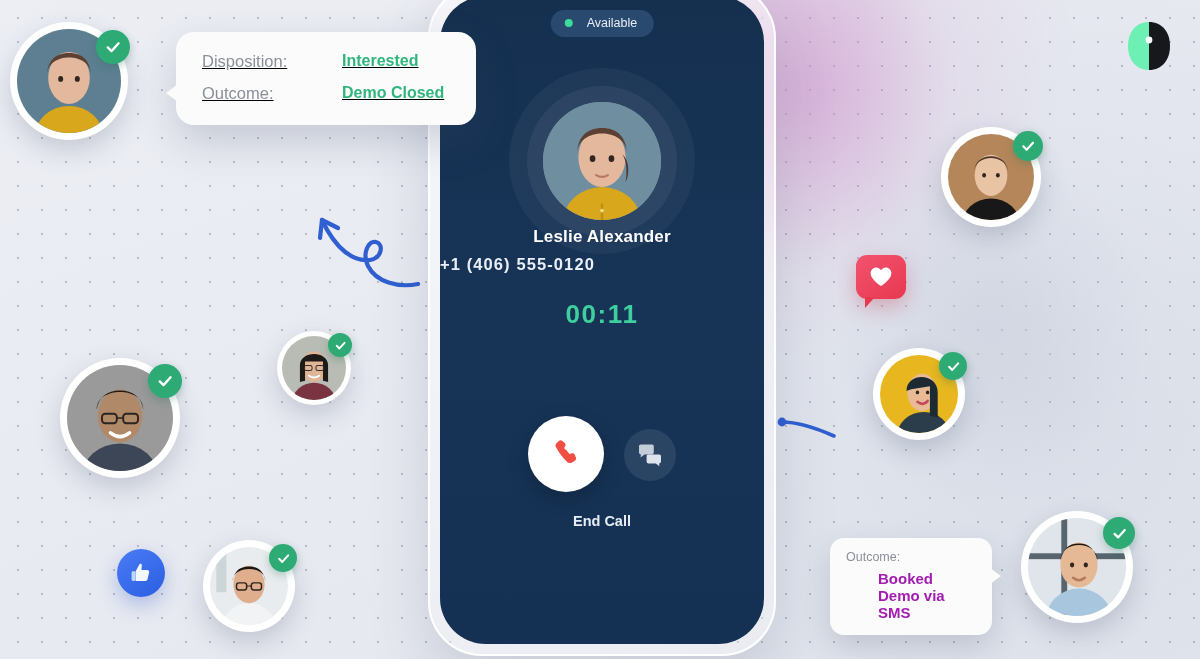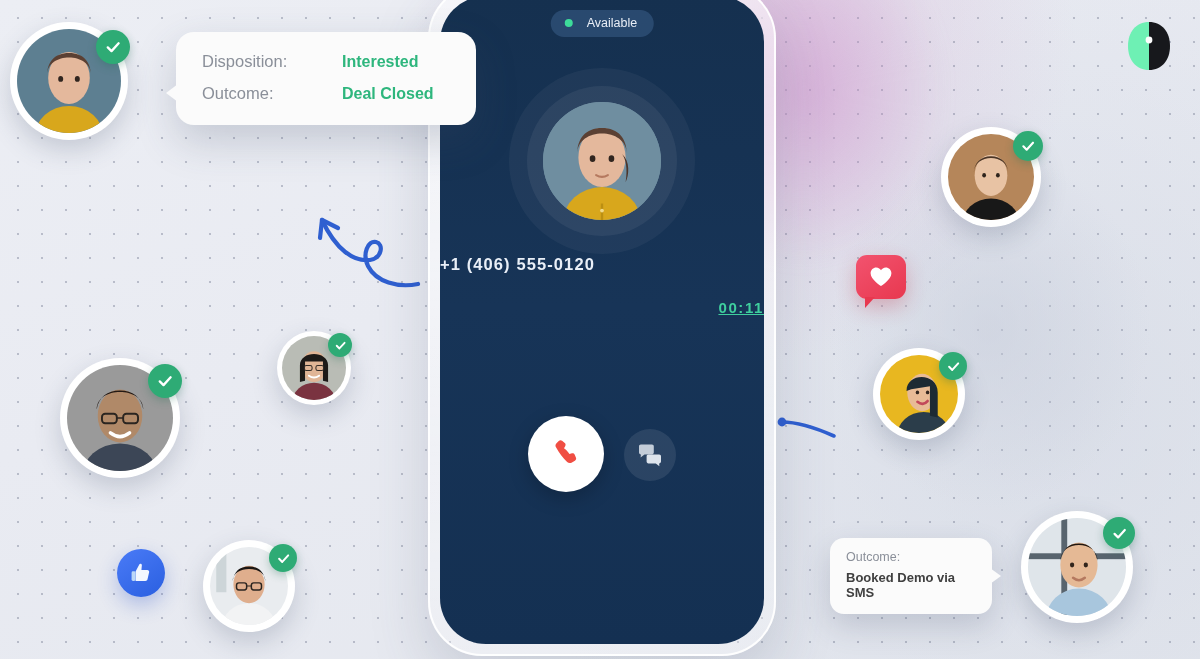--- a/index.html
+++ b/index.html
@@ -104,24 +104,23 @@
     color: #ffffff; font-size: 17px; font-weight: bold;
     letter-spacing: .2px;
   }
   .callee-phone {
     position: absolute; left: 0; right: 0; top: 259px;
     color: #e9eff7; font-size: 16.5px; font-weight: bold;
     letter-spacing: 1.1px;
   }
   .call-timer {
     position: absolute; left: 0; right: 0; top: 303px;
-    text-align: right;
-    color: #3fcf9e; font-size: 15px; font-weight: bold;
+    text-align: center;
+    color: #3fcf9e; font-size: 26px; font-weight: bold;
     letter-spacing: 1.6px;
-    text-decoration: underline;
   }
 
   .controls {
     position: absolute; left: 0; right: 0; top: 420px;
     display: flex; align-items: center; justify-content: center; gap: 20px;
   }
   .end-call-btn {
     width: 76px; height: 76px; border-radius: 50%;
     background: #ffffff;
     display: flex; align-items: center; justify-content: center;
@@ -169,22 +168,23 @@
   .info-card {
     position: absolute;
     left: 176px; top: 32px;
     width: 300px;
     background: #fbfbfb;
     border-radius: 18px;
     box-shadow: 0 16px 40px rgba(60,72,100,0.22);
     padding: 20px 24px 22px 26px;
   }
   .info-row {
-    display: flex; align-items: flex-end;
+    display: flex; align-items: flex-start;
     margin-bottom: 13px;
+    text-decoration: underline;
   }
   .info-row:last-child { margin-bottom: 0; }
   .info-label {
     color: #8a8f99; font-size: 16.5px; font-weight: 500;
     width: 140px; flex: none;
   }
   .info-value {
     color: #2eb67d; font-size: 16px; font-weight: bold;
   }
   .info-tail {
@@ -198,21 +198,21 @@
   .outcome-card {
     position: absolute;
     left: 830px; top: 538px;
     width: 162px;
     background: #fbfbfb;
     border-radius: 14px;
     box-shadow: 0 12px 30px rgba(60,72,100,0.2);
     padding: 12px 14px 14px 16px;
   }
   .outcome-label { color: #8a8f99; font-size: 12.5px; font-weight: 500; margin-bottom: 6px; }
-  .outcome-value { color: #404040; font-size: 13px; font-weight: bold; }
+  .outcome-value { color: #a21caf; font-size: 15px; font-weight: bold; margin-left: 32px; }
   .outcome-tail {
     position: absolute; right: -9px; top: 30px;
     width: 0; height: 0;
     border-top: 8px solid transparent;
     border-bottom: 8px solid transparent;
     border-left: 11px solid #fbfbfb;
   }
 
   
   .heart-bubble {
@@ -446,20 +446,21 @@
               <ellipse cx="42" cy="48" rx="2.4" ry="2.8" fill="#30251f"></ellipse>
               <ellipse cx="58" cy="48" rx="2.4" ry="2.8" fill="#30251f"></ellipse>
               <path d="M45 62 Q50 65 55 62" stroke="#b5795f" stroke-width="1.8" fill="none" stroke-linecap="round"></path>
               <path d="M50 86 L50 100" stroke="#bb8f12" stroke-width="2"></path>
               <circle cx="50" cy="92" r="1.6" fill="#f0d98a"></circle>
             </svg>
           </div>
         </div>
       </div>
 
+      <div class="callee-name">Leslie Alexander</div>
       <div class="callee-phone">+1 (406) 555-0120</div>
       <div class="call-timer">00:11</div>
 
       <div class="controls">
         <button class="end-call-btn">
           <svg width="40" height="40" viewBox="0 0 40 40">
             <g transform="rotate(-135 20 20)">
               <path d="M13.5 8.5 C12 8.5 10.6 9.4 10.2 10.9 L9.2 14.4 C8.9 15.6 9.4 16.6 10.4 17
                        L13.4 18.2 C14.4 18.6 15.5 18.2 16 17.3 L17.2 15.2 C19.6 15.9 22 16 24.6 15.5
                        L25.2 17.8 C25.5 18.8 26.4 19.4 27.4 19.3 L30.6 19 C31.8 18.9 32.7 17.9 32.7 16.7
@@ -472,34 +473,35 @@
             <path d="M2 3.2 C2 2.2 2.8 1.4 3.8 1.4 L15 1.4 C16 1.4 16.8 2.2 16.8 3.2
                      L16.8 9.6 C16.8 10.6 16 11.4 15 11.4 L7.5 11.4 L3.6 14.6 L3.9 11.4 L3.8 11.4
                      C2.8 11.4 2 10.6 2 9.6 Z" fill="#c3cdd9"></path>
             <path d="M9.6 13.4 C9.6 12.4 10.4 11.6 11.4 11.6 L22.2 11.6 C23.2 11.6 24 12.4 24 13.4
                      L24 18.6 C24 19.6 23.2 20.4 22.2 20.4 L22.1 20.4 L22.4 23.2 L18.8 20.4
                      L11.4 20.4 C10.4 20.4 9.6 19.6 9.6 18.6 Z" fill="#dde4ec"></path>
           </svg>
         </button>
       </div>
 
+      <div class="end-call-label">End Call</div>
 
     </div>
   </div>
 
   <div class="info-card">
     <div class="info-tail"></div>
 
     <div class="info-row">
       <span class="info-label">Disposition:</span>
       <span class="info-value">Interested</span>
     </div>
     <div class="info-row">
       <span class="info-label">Outcome:</span>
-      <span class="info-value">Deal Closed</span>
+      <span class="info-value">Demo Closed</span>
     </div>
   </div>
 
   <div class="outcome-card">
     <div class="outcome-tail"></div>
     <div class="outcome-label">Outcome:</div>
     <div class="outcome-value">Booked Demo via SMS</div>
   </div>
 
 </div>

